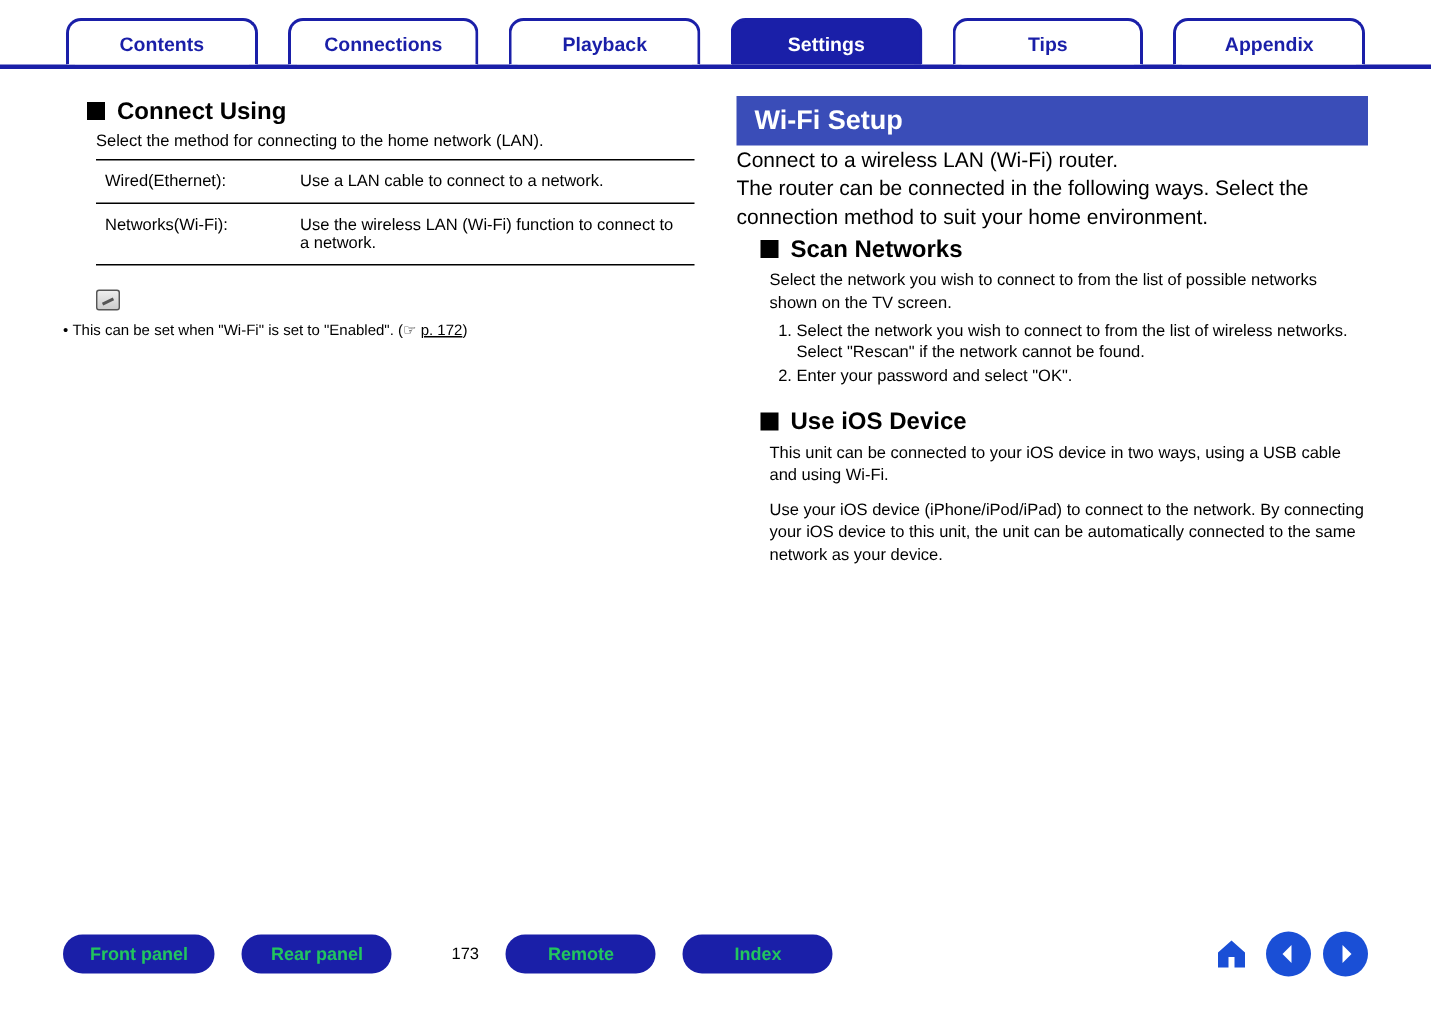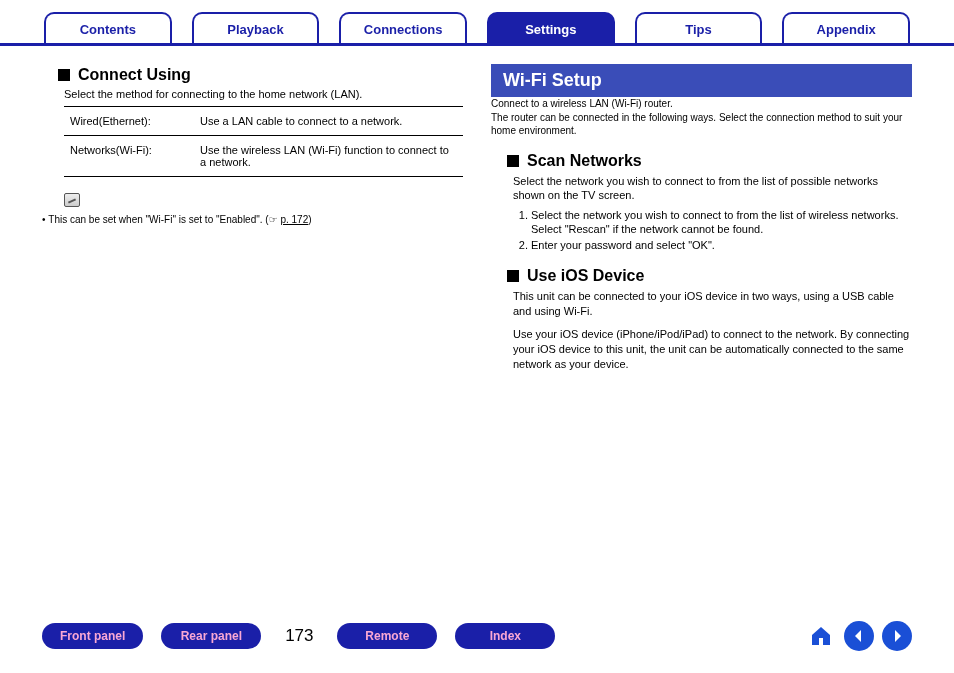--- a/index.html
+++ b/index.html
@@ -93,51 +93,51 @@
   .page-link { text-decoration: underline; cursor: pointer; }
   .hand { font-family: sans-serif; }
   .banner {
     background: #3a4db8;
     color: #fff;
     font-size: 18px;
     font-weight: bold;
     padding: 6px 12px;
     margin-bottom: 0;
   }
-  .intro { font-size: 10px; margin-bottom: 14px; line-height: 1.35; }
+  .intro { font-size: 14px; margin-bottom: 4px; line-height: 1.35; }
   ol.steps { margin: 4px 0 0 22px; padding-left: 18px; font-size: 11px; }
   ol.steps li { margin-bottom: 4px; }
   ol.steps li .extra { display: block; margin-top: 2px; }
   .para { font-size: 11px; margin: 0 0 8px 22px; line-height: 1.35; }
   .scan-desc { font-size: 11px; margin: 0 0 6px 22px; line-height: 1.35; }
 
   .footer {
     position: absolute;
     left: 0; right: 0; bottom: 22px;
     padding: 0 42px;
     display: flex;
     align-items: center;
     gap: 18px;
   }
   .pill {
     background: #1a1fa8;
-    color: #f9a8d4;
+    color: #22c55e;
     font-weight: bold;
     font-size: 12px;
     padding: 6px 18px;
     border-radius: 14px;
     cursor: pointer;
     min-width: 100px;
     text-align: center;
   }
   .pagenum {
-    font-size: 17px;
+    font-size: 11px;
     color: #000;
     min-width: 40px;
-    text-align: center;
+    text-align: right;
   }
   .nav-icons {
     margin-left: auto;
     display: flex;
     gap: 8px;
   }
   .circ {
     width: 30px; height: 30px;
     border-radius: 50%;
     background: #1a4fd6;
@@ -148,22 +148,22 @@
     color: #fff;
   }
   .circ.home { background: #fff; }
   .circ svg { display: block; }
 </style>
 </head>
 <body>
 
 <div class="tabs">
   <div class="tab">Contents</div>
+  <div class="tab">Connections</div>
   <div class="tab">Playback</div>
-  <div class="tab">Connections</div>
   <div class="tab active">Settings</div>
   <div class="tab">Tips</div>
   <div class="tab">Appendix</div>
 </div>
 
 <div class="content">
 
   <div class="col">
     <div class="sq-heading">
       <span class="sq"></span>

